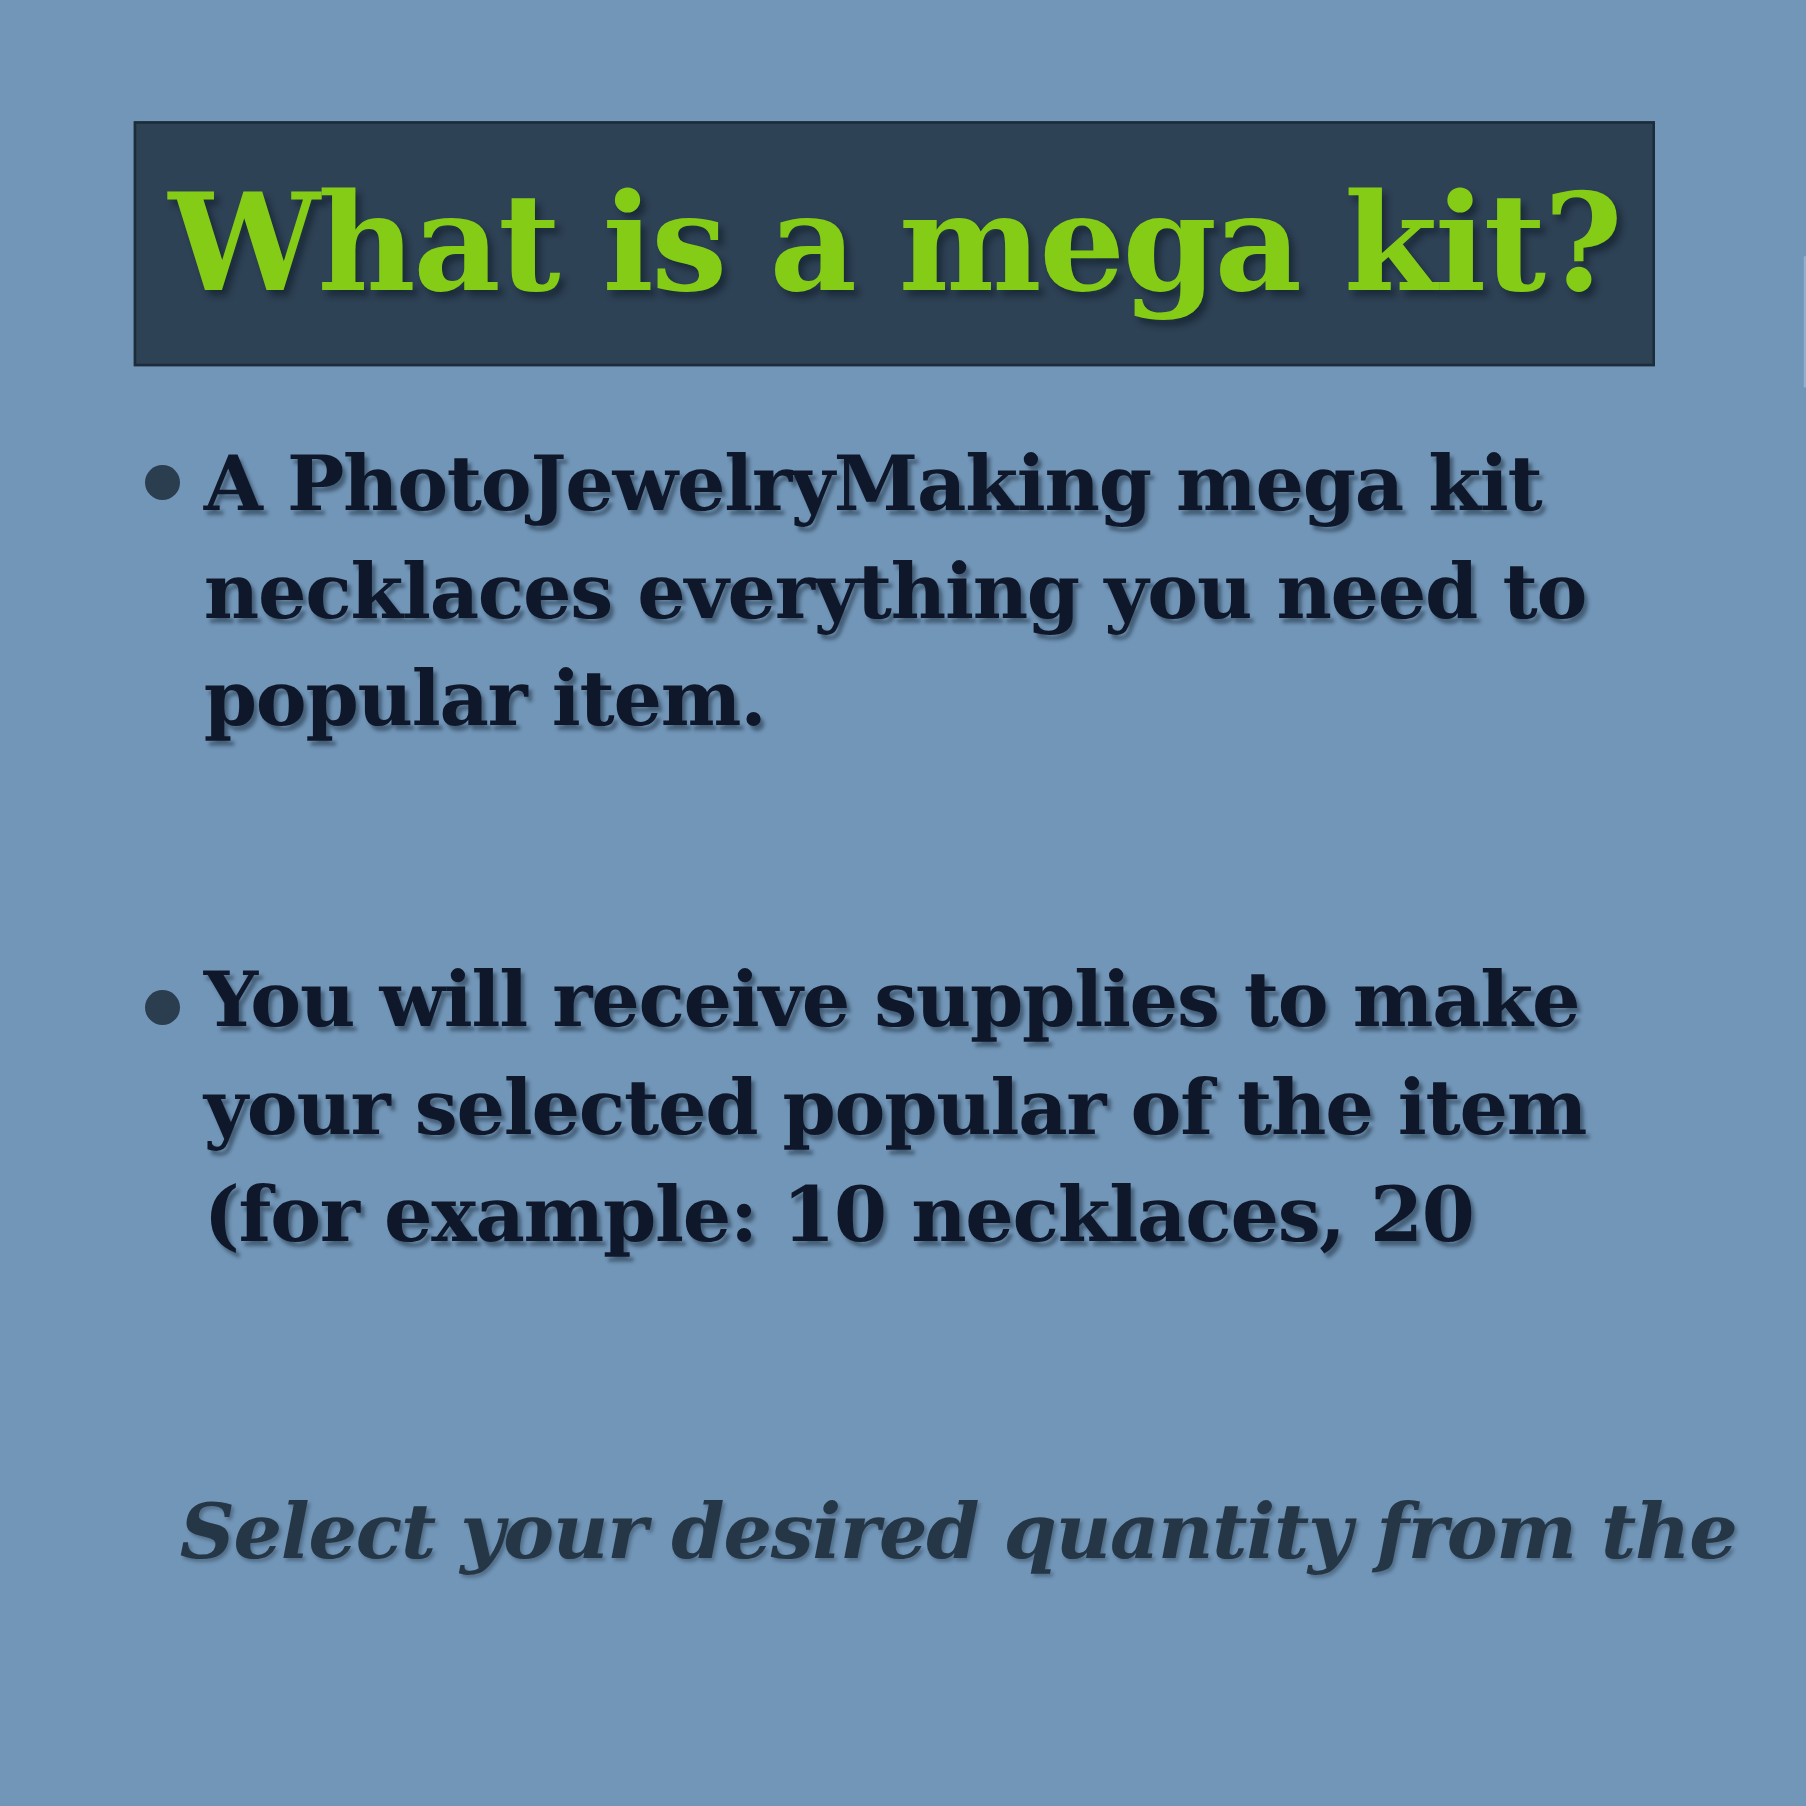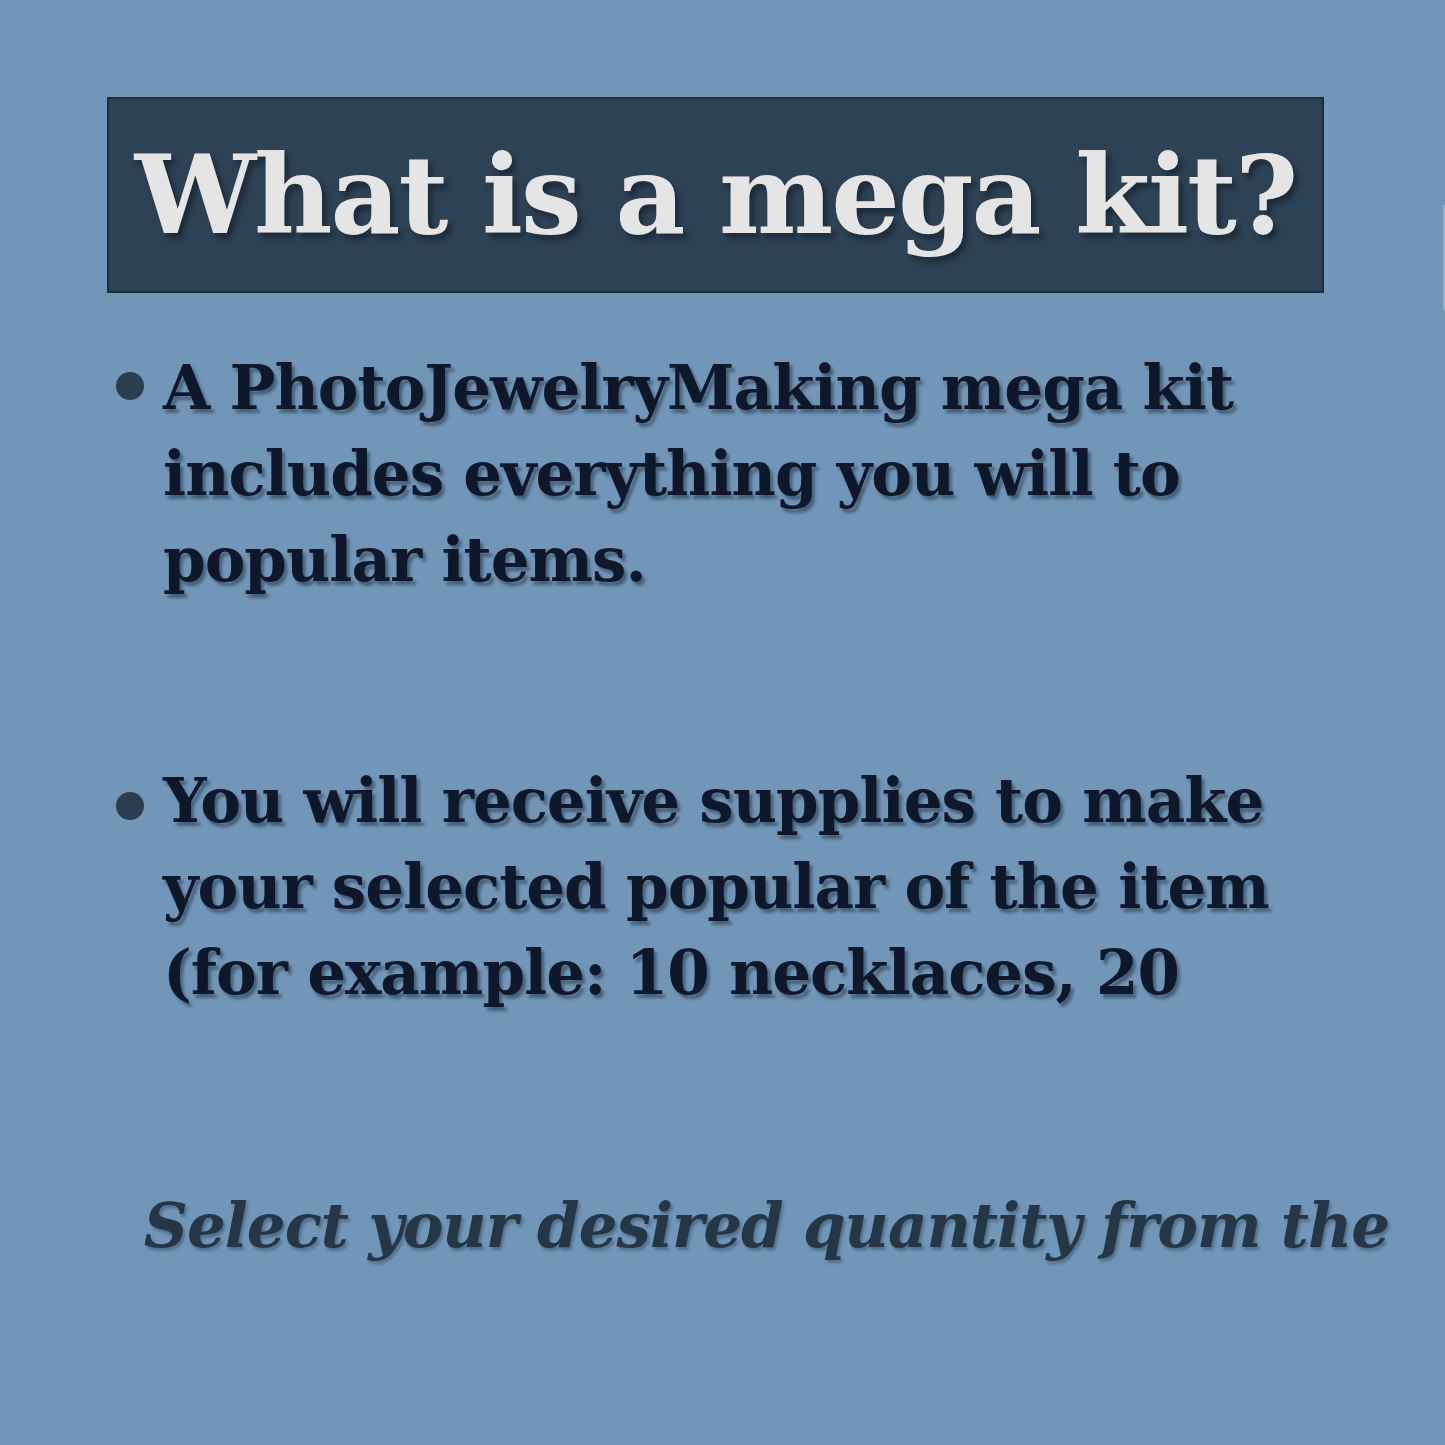--- a/index.html
+++ b/index.html
@@ -25,21 +25,21 @@
     box-sizing: border-box;
     background: #2e4255;
     border: 2px solid #1c2c3a;
     display: flex;
     align-items: center;
     justify-content: center;
   }
   .header-title {
     font-size: 108px;
     font-weight: bold;
-    color: #e5e5e5;
+    color: #84cc16;
     letter-spacing: -2px;
     white-space: nowrap;
     text-shadow: 4px 5px 5px rgba(5, 15, 25, 0.45);
   }
 
   
   .bullet-item {
     position: absolute;
     left: 163px;
   }
@@ -102,22 +102,22 @@
 </head>
 <body>
 
 <div class="header-banner">
   <div class="header-title">What is a mega kit?</div>
 </div>
 
 <span class="bullet-dot first"></span>
 <div class="bullet-item first">
   <div class="body-line">A PhotoJewelryMaking mega kit</div>
-  <div class="body-line">includes everything you will to</div>
-  <div class="body-line">popular items.</div>
+  <div class="body-line">necklaces everything you need to</div>
+  <div class="body-line">popular item.</div>
 </div>
 
 <span class="bullet-dot second"></span>
 <div class="bullet-item second">
   <div class="body-line">You will receive supplies to make</div>
   <div class="body-line">your selected popular of the item</div>
   <div class="body-line">(for example: 10 necklaces, 20</div>
 </div>
 
 <div class="footer-note">

